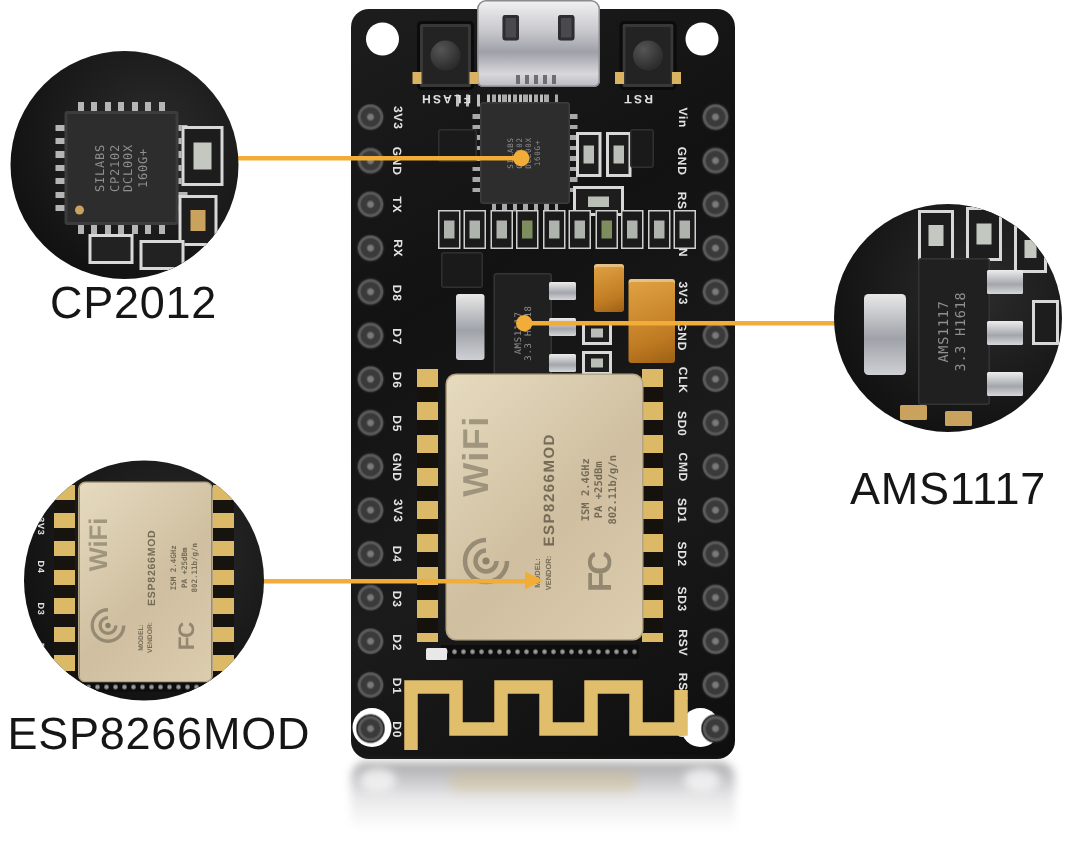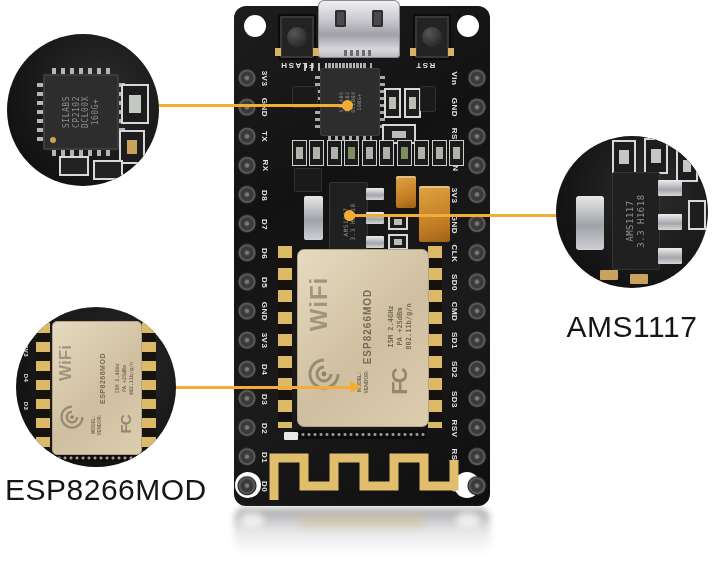--- a/index.html
+++ b/index.html
@@ -375,20 +375,21 @@
     </div>
     <div class="outline" style="left:114px;top:50px;width:24px;height:36px;">
         <i style="width:12px;height:18px;background:#c3c9c1;"></i>
       </div>
     <div class="outline" style="left:112px;top:96px;width:22px;height:30px;">
         <i style="width:10px;height:14px;background:#c9a35e;"></i>
       </div>
     <div class="outline" style="left:52px;top:122px;width:26px;height:16px;background:#222;"></div>
     <div class="outline" style="left:86px;top:126px;width:26px;height:16px;background:#222;"></div>
   </div>
+  <div class="caption" style="left:10px;top:186px;width:158px;">CP2012</div>
 
   <div class="callout" style="left:556px;top:136px;width:152px;height:152px;">
     <div class="outline" style="left:56px;top:4px;width:20px;height:30px;">
         <i style="width:10px;height:14px;background:#c3c9c1;"></i>
       </div>
     <div class="outline" style="left:88px;top:2px;width:20px;height:32px;">
         <i style="width:10px;height:14px;background:#c3c9c1;"></i>
       </div>
     <div class="outline" style="left:120px;top:14px;width:18px;height:28px;">
         <i style="width:8px;height:12px;background:#c3c9c1;"></i>

